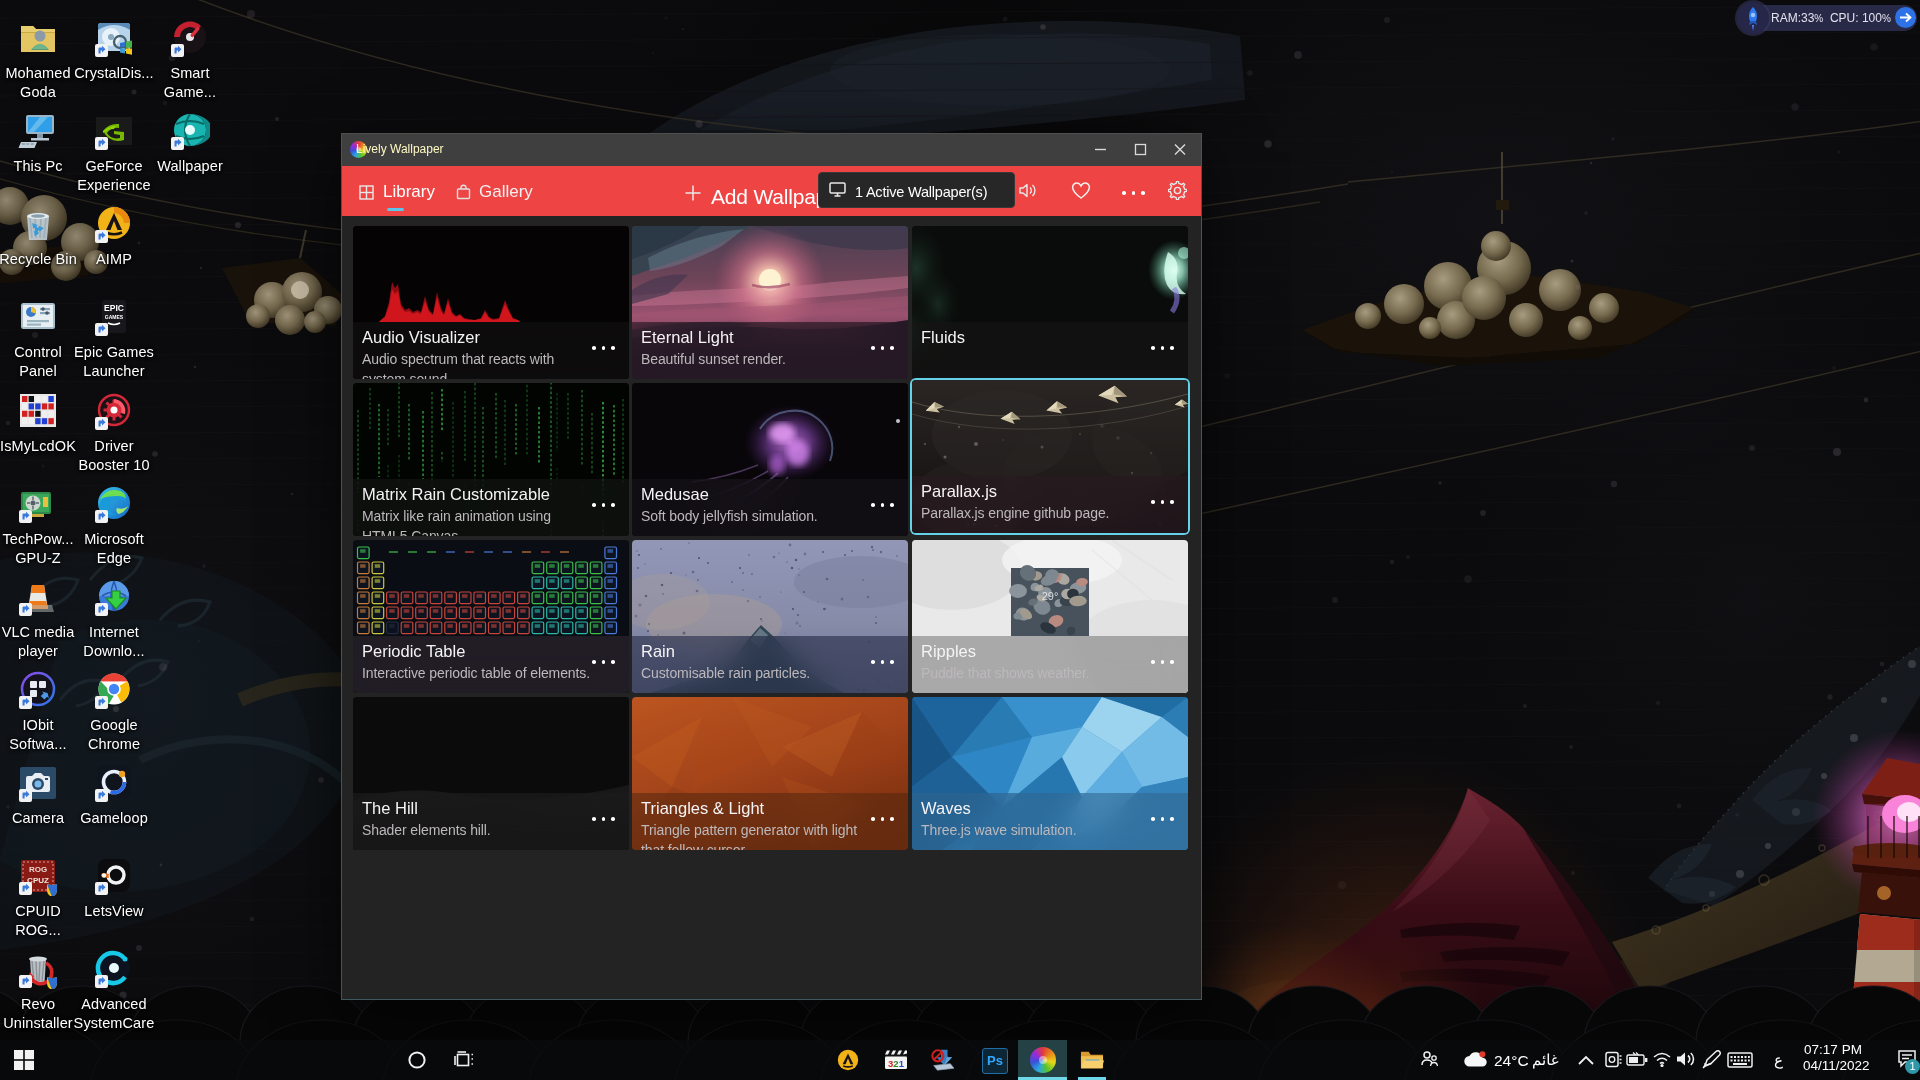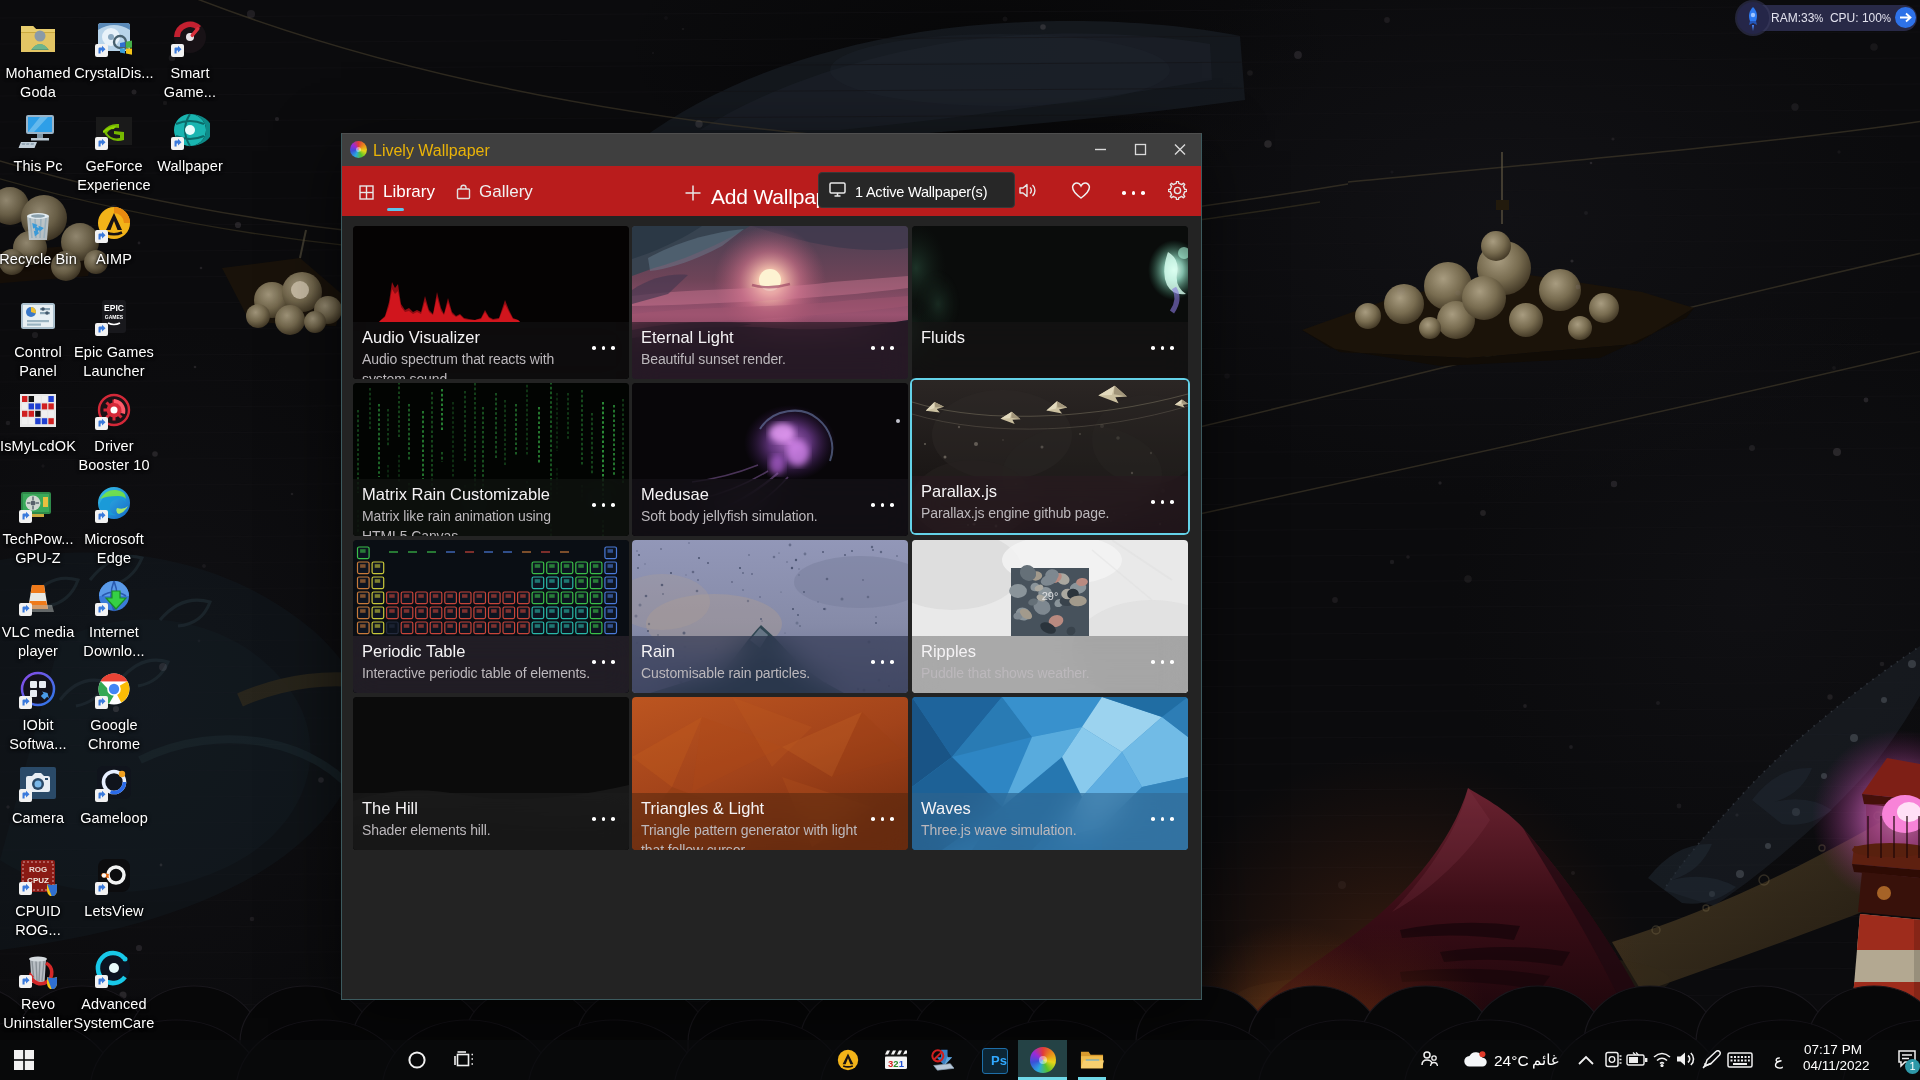--- a/index.html
+++ b/index.html
@@ -1,21 +1,21 @@
 <!DOCTYPE html>
 <html><head><meta charset="utf-8"><style>
 *{margin:0;padding:0;box-sizing:border-box}
 html,body{width:1920px;height:1080px;overflow:hidden;background:#0b0b0d;font-family:"Liberation Sans",sans-serif}
 #desk{position:absolute;inset:0;width:1920px;height:1080px}
 .dicon{position:absolute;width:90px;text-align:center;color:#fff}
 .dicon .ic{margin:6px auto;width:40px;height:40px;position:relative}
 .dicon .lb{margin-top:2px;font-size:14.5px;line-height:18.5px;white-space:nowrap;text-shadow:0 1px 3px #000,0 0 4px rgba(0,0,0,.9);letter-spacing:.1px}
 #win{position:absolute;left:341px;top:133px;width:861px;height:867px;background:#232323;border:1px solid #3c5a5e;border-top-color:#4e4e4e;box-shadow:0 18px 60px rgba(0,0,0,.6)}
 #titlebar{position:absolute;left:0;top:0;width:100%;height:32px;background:#3f3f3f;color:#f2f2f2}
-#toolbar{position:absolute;left:0;top:32px;width:100%;height:50px;background:#b91c1c}
+#toolbar{position:absolute;left:0;top:32px;width:100%;height:50px;background:#ef4444}
 #content{position:absolute;left:0;top:82px;width:100%;bottom:0;background:#232323}
 .card{position:absolute;width:276px;height:153px;border-radius:4px;overflow:hidden;background:#111}
 .card .ov{position:absolute;left:0;top:96px;width:100%;height:57px;backdrop-filter:blur(14px)}
 .card .t{position:absolute;left:9px;top:102px;font-size:16.5px;color:#f5f3f5;white-space:nowrap}
 .card .d{position:absolute;left:9px;top:124px;font-size:14px;line-height:19.5px;color:#bcb8bc;white-space:nowrap;letter-spacing:-.1px}
 .card .dots{position:absolute;right:11px;top:116px;width:26px;height:12px}
 .dots i{position:absolute;width:3.6px;height:3.6px;border-radius:50%;background:#fff;top:4px}
 .dots i:nth-child(1){left:0}.dots i:nth-child(2){left:9.5px}.dots i:nth-child(3){left:19px}
 #taskbar{position:absolute;left:0;top:1040px;width:1920px;height:40px;background:rgba(10,11,13,.6)}
 .ticon{position:absolute;top:8px;width:24px;height:24px}
@@ -814,21 +814,21 @@
           <path d="M4.5,35.5 L4.5,30.5 Q4.5,29.5 5.7,29.5 L8,29.5 L8,27.8 L11.5,31.2 L8,34.6 L8,32.6 L7,32.6 Q6.6,32.6 6.6,33.2 L6.6,35.5 Z" fill="#3a7adc"></path>
         </g>
       </svg>
     </div>
     <div class="lb">Advanced<br>SystemCare</div>
   </div>
 <div id="win">
     <div id="titlebar">
       <div style="position:absolute;left:8px;top:7px;width:17px;height:17px;border-radius:50%;background:conic-gradient(#e23b3b,#e88a1a,#e8d51a,#58c428,#2aa8e0,#3a51d8,#9a2ad8,#e23b3b)"></div>
       <div style="position:absolute;left:14px;top:13px;width:5px;height:5px;border-radius:50%;background:rgba(255,255,255,.45)"></div>
-      <div style="position:absolute;left:31px;top:7.5px;font-size:16px;color:#eab308">Lively Wallpaper</div>
+      <div style="position:absolute;left:14px;top:7.5px;font-size:12px;color:#fef9c3">Lively Wallpaper</div>
       <svg style="position:absolute;right:0;top:0" width="140" height="32" viewBox="0 0 140 32">
         <line x1="34" y1="15.5" x2="45" y2="15.5" stroke="#dadada" stroke-width="1.4"></line>
         <rect x="74.5" y="10.5" width="10" height="10" fill="none" stroke="#dadada" stroke-width="1.3"></rect>
         <path d="M114,10.5 L124,20.5 M124,10.5 L114,20.5" stroke="#dadada" stroke-width="1.4"></path>
       </svg>
     </div>
     <div id="toolbar">
       <svg style="position:absolute;left:17px;top:19px" width="15" height="15" viewBox="0 0 15 15">
         <rect x="1" y="1" width="13" height="13" fill="none" stroke="#e8e8e8" stroke-width="1.4"></rect>
         <line x1="7.5" y1="1" x2="7.5" y2="14" stroke="#e8e8e8" stroke-width="1.4"></line>
@@ -1556,21 +1556,21 @@
       <text x="12" y="18.5" font-size="9.5" font-weight="bold" text-anchor="middle" font-family="Liberation Sans"><tspan fill="#d42020">3</tspan><tspan fill="#2a8a2a">2</tspan><tspan fill="#2050d0">1</tspan></text>
     </svg>
     <svg class="ticon" style="left:930px" width="26" height="26" viewBox="0 0 26 26">
       <path d="M12,2 L19,2 L19,10 L24,10 L15.5,19 L7,10 L12,10 Z" fill="#3a7ec2"></path>
       <path d="M15.5,19 L24,10 L19,10 L19,8 Z" fill="#6aaede" opacity=".8"></path>
       <path d="M4,19 L22,17 L26,22 L8,24 Z" fill="#b8c8d8"></path>
       <path d="M4,19 L22,17 L26,22 L8,24 Z" fill="none" stroke="#8aa0b4" stroke-width=".8"></path>
       <circle cx="8.5" cy="8.5" r="6" fill="none" stroke="#cf1f1f" stroke-width="2.2"></circle>
       <line x1="4.2" y1="12.8" x2="12.8" y2="4.2" stroke="#cf1f1f" stroke-width="2.2"></line>
     </svg>
-    <div class="ticon" style="left:982px;width:26px;height:26px;background:#0c2636;border:1px solid #1e6ea8;border-radius:3px;color:#31a8ff;font-size:13px;font-weight:bold;text-align:right;line-height:24px">Ps</div>
+    <div class="ticon" style="left:982px;width:26px;height:26px;background:#0c2636;border:1px solid #1e6ea8;border-radius:3px;color:#31a8ff;font-size:13px;font-weight:bold;text-align:center;line-height:24px">Ps</div>
     <div style="position:absolute;left:1018px;top:0;width:49px;height:40px;background:rgba(90,175,180,.35)"></div>
     <div style="position:absolute;left:1030px;top:7px;width:26px;height:26px;border-radius:50%;background:conic-gradient(#e23b3b,#e88a1a,#e8d51a,#58c428,#2aa8e0,#3a51d8,#9a2ad8,#e23b3b)"></div>
     <div style="position:absolute;left:1039px;top:16px;width:8px;height:8px;border-radius:50%;background:rgba(255,255,255,.45)"></div>
     <div style="position:absolute;left:1018px;top:37px;width:49px;height:3px;background:#6fd8e8"></div>
     <svg class="ticon" style="left:1080px" width="25" height="25" viewBox="0 0 25 25">
       <path d="M1,4 L9,4 L11,7 L24,7 L24,21 L1,21 Z" fill="#d89a2e"></path>
       <path d="M1,8.5 L24,8.5 L24,21 L1,21 Z" fill="#f0bd4e"></path>
       <path d="M6,12 L20,12 L20,19 L6,19 Z" fill="#4aa3e0"></path>
       <path d="M1,21 L3.5,13 L25,13 L22.5,21 Z" fill="#f7cf6e"></path>
     </svg>

